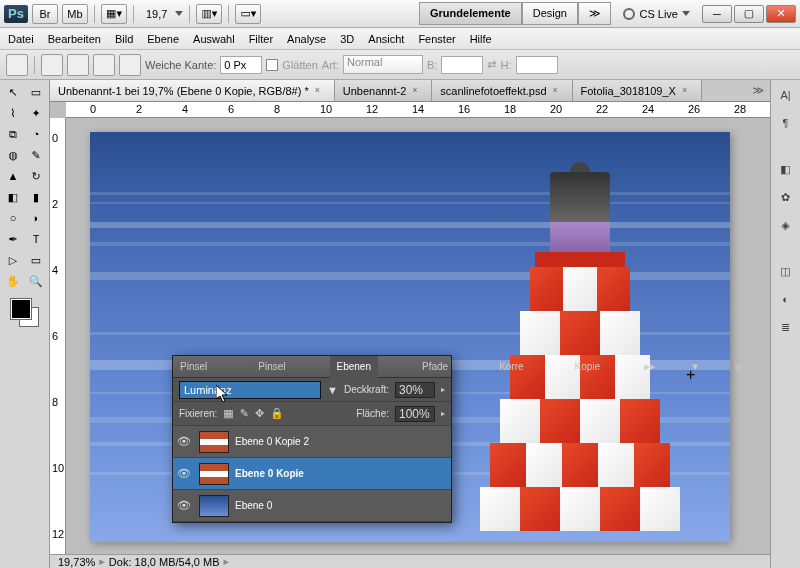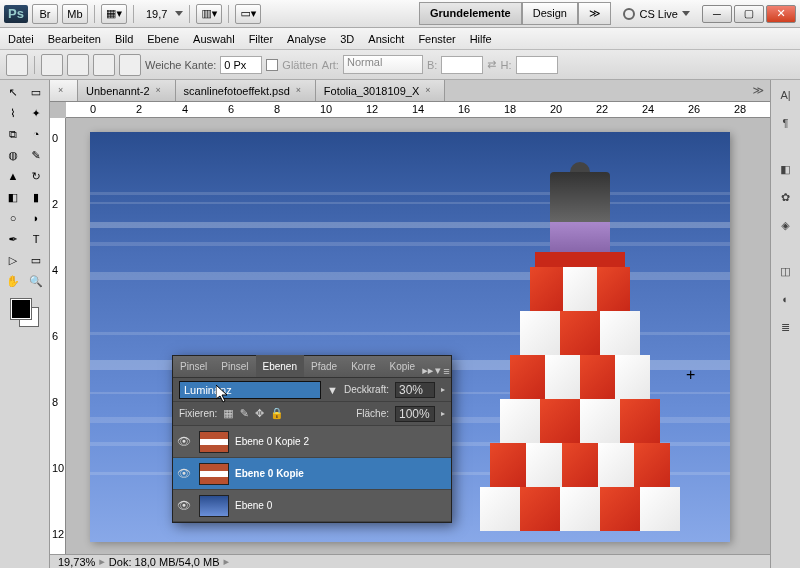--- a/index.html
+++ b/index.html
@@ -52,21 +52,21 @@
 .lh-gallery{width:90px;height:15px;background:#c82818;margin:0 auto;}
 .lh-body{width:100px;margin:0 auto;position:relative;}
 .lh-row{height:44px;display:flex;}
 .lh-cell{flex:1;}
 .r{background:linear-gradient(135deg,#e84828,#c82818);}
 .w{background:linear-gradient(135deg,#fff,#e8e8e8);}
 .status{position:absolute;bottom:0;left:0;right:0;height:14px;background:#d6d6d6;border-top:1px solid #999;display:flex;align-items:center;padding:0 8px;gap:4px;font-size:10px;}
 .rpanel{width:30px;background:#d6d6d6;border-left:1px solid #999;padding:4px 2px;display:flex;flex-direction:column;gap:6px;align-items:center;}
 .rp-ico{width:22px;height:22px;display:flex;align-items:center;justify-content:center;cursor:pointer;color:#444;}
 .layers-panel{position:absolute;left:172px;top:355px;width:280px;background:#535353;border:1px solid #222;box-shadow:3px 3px 12px rgba(0,0,0,.5);z-index:100;}
-.lp-tabs{height:22px;background:linear-gradient(#6a6a6a,#585858);display:flex;align-items:flex-end;border-bottom:1px solid #333;}
+.lp-tabs{height:22px;background:linear-gradient(#6a6a6a,#585858);display:flex;align-items:center;border-bottom:1px solid #333;gap:37px;}
 .lp-tab{padding:0 7px;height:22px;display:flex;align-items:center;color:#ccc;font-size:10px;cursor:pointer;}
 .lp-tab.active{background:#535353;color:#fff;}
 .lp-tab-ico{width:16px;color:#ccc;text-align:center;}
 .lp-row{height:24px;display:flex;align-items:center;padding:0 6px;gap:6px;border-bottom:1px solid #404040;}
 .lp-blend{flex:1;height:18px;background:#3a7ab8;border:1px solid #111;color:#fff;padding:0 4px;display:flex;align-items:center;}
 .lp-lbl{color:#ddd;font-size:10px;}
 .lp-val{width:40px;height:16px;background:#3c3c3c;border:1px solid #222;color:#ddd;padding:0 3px;font-size:12px;display:flex;align-items:center;}
 .lp-lock{color:#ccc;font-size:10px;display:flex;gap:6px;align-items:center;}
 .lp-list{background:#5a5a5a;max-height:110px;overflow:auto;}
 .lp-layer{height:32px;display:flex;align-items:center;padding:0 4px;gap:6px;border-bottom:1px solid #444;}
@@ -176,20 +176,21 @@
       </div>
     <div class="swatch">
       <div class="sw-bg"></div>
       <div class="sw-fg"></div>
     </div>
   </div>
 
   <div class="canvas-area">
     <div class="doc-tabs" id="doctabs">
         <div class="doc-tab active">
+          <span>Unbenannt-1 bei 19,7% (Ebene 0 Kopie, RGB/8#) *</span>
           <span class="doc-close">×</span>
         </div>
         <div class="doc-tab">
           <span>Unbenannt-2</span>
           <span class="doc-close">×</span>
         </div>
         <div class="doc-tab">
           <span>scanlinefotoeffekt.psd</span>
           <span class="doc-close">×</span>
         </div>

